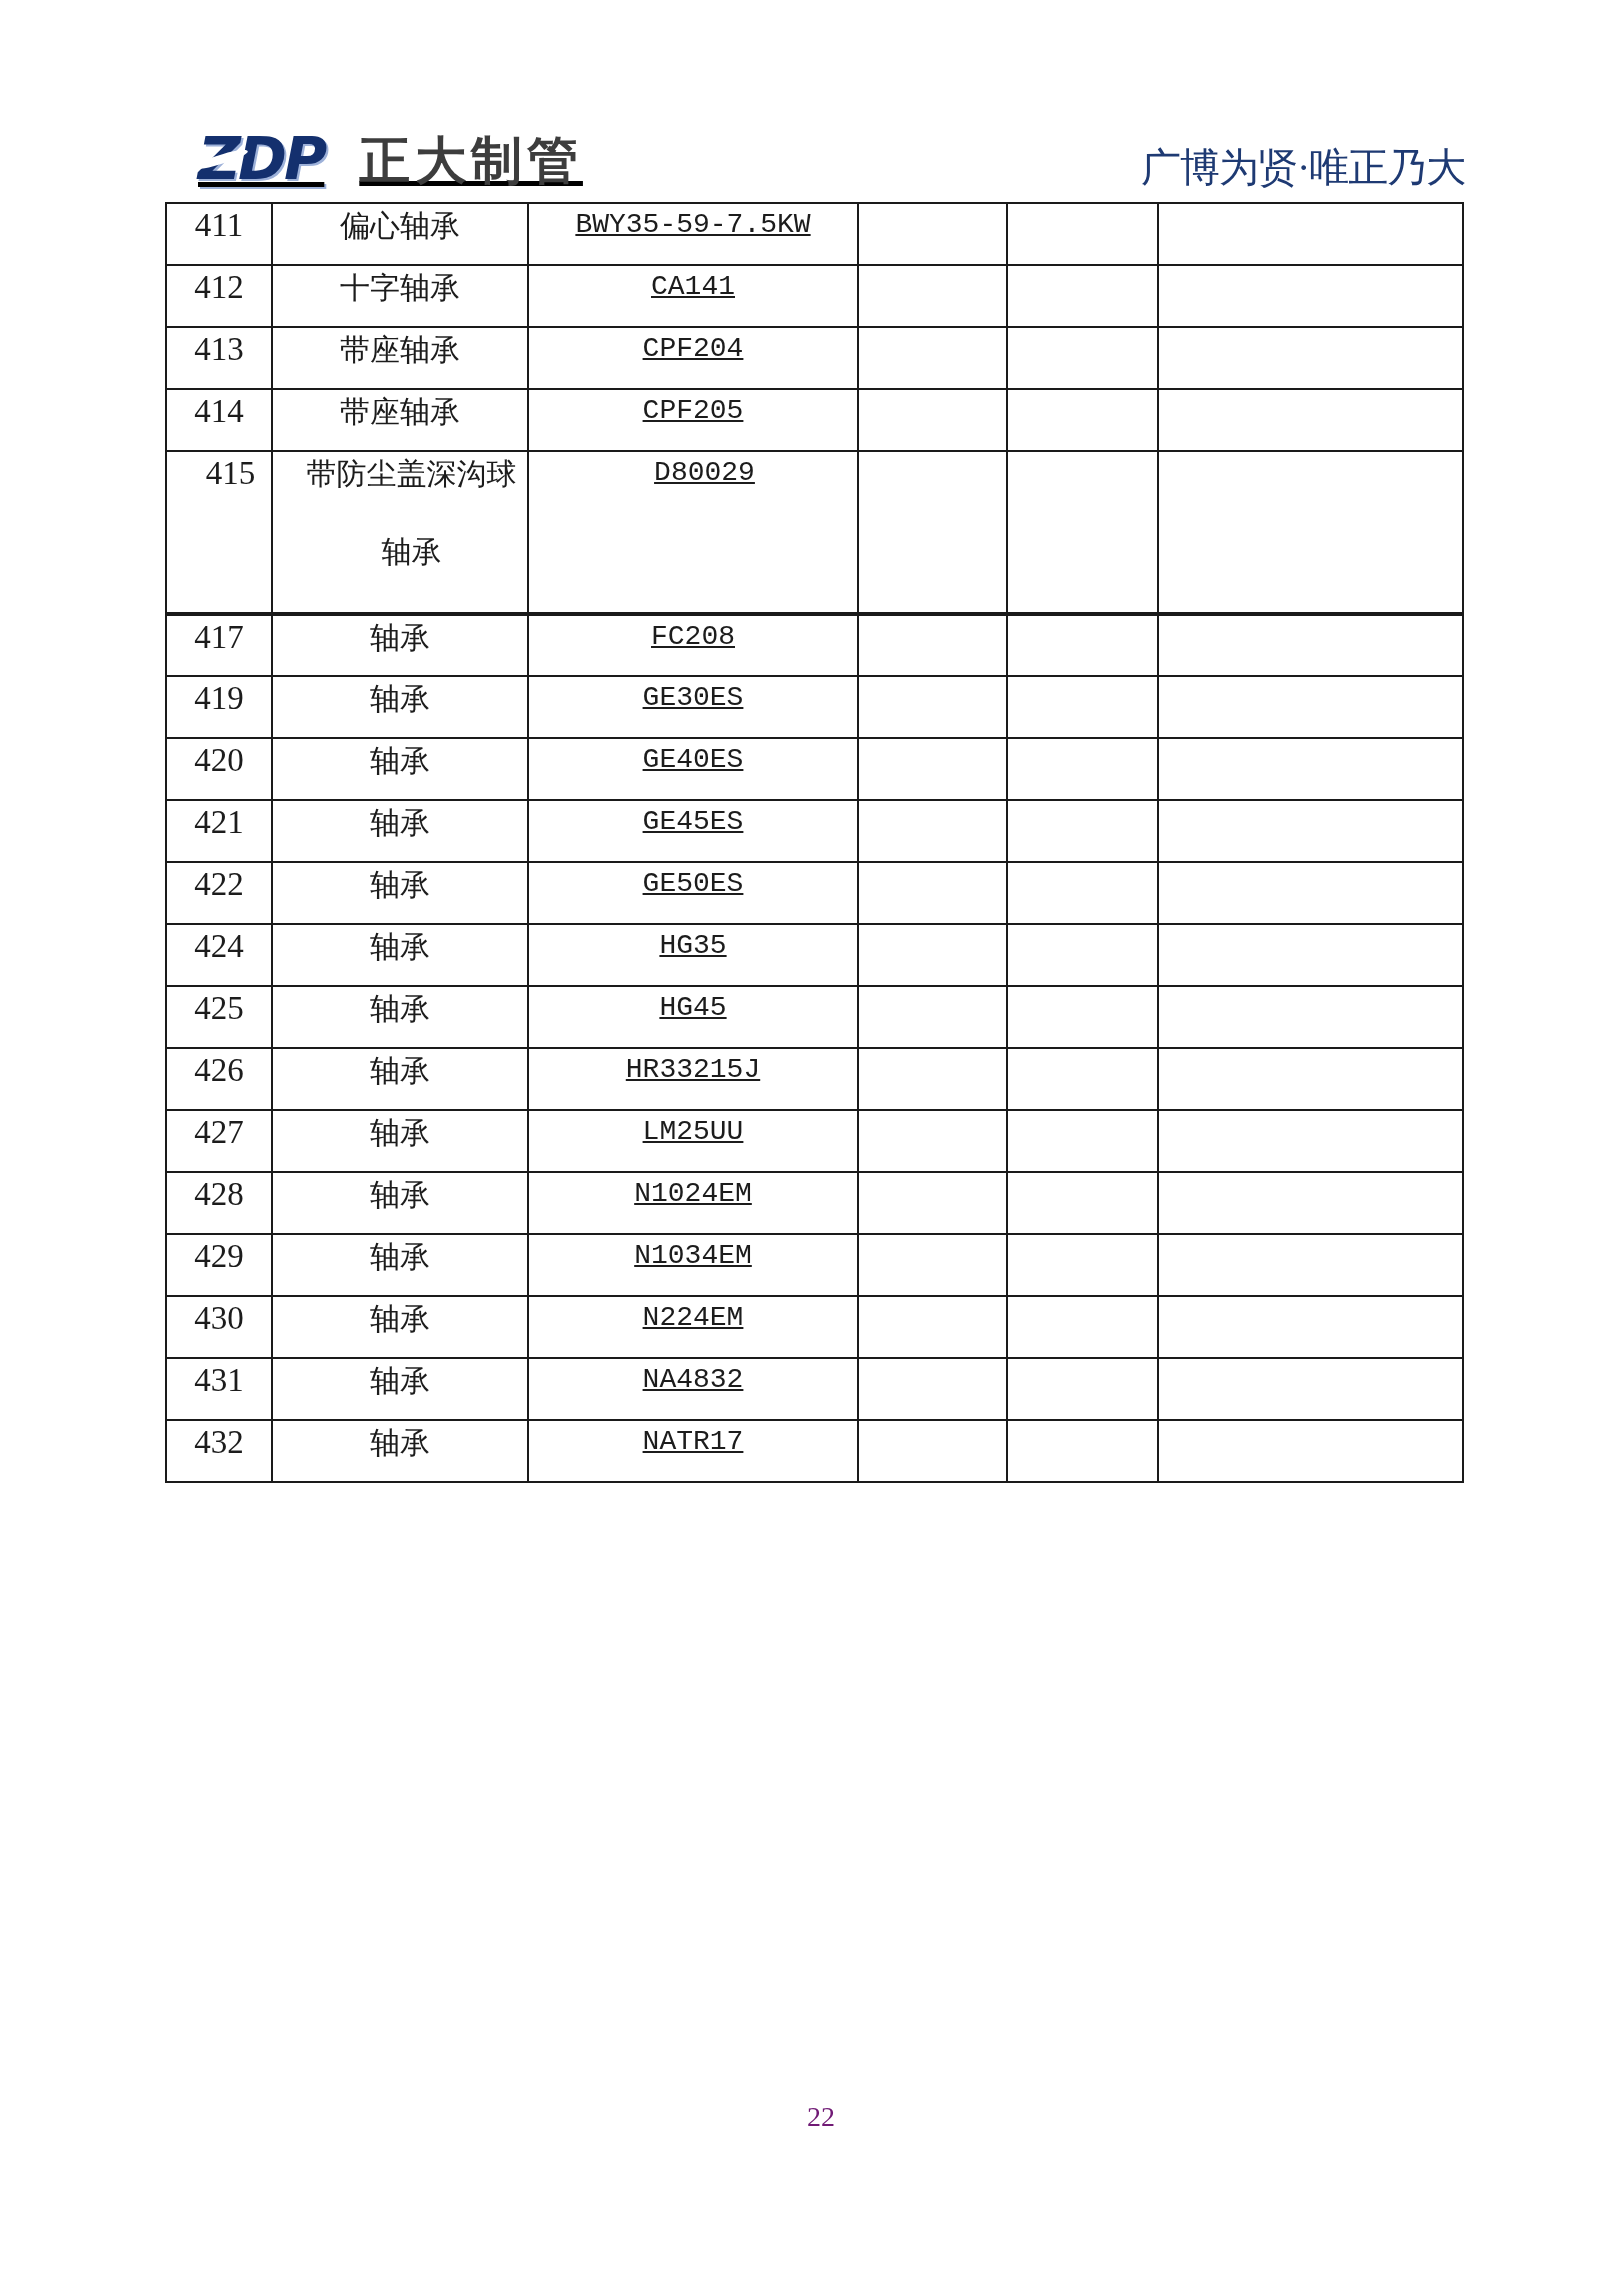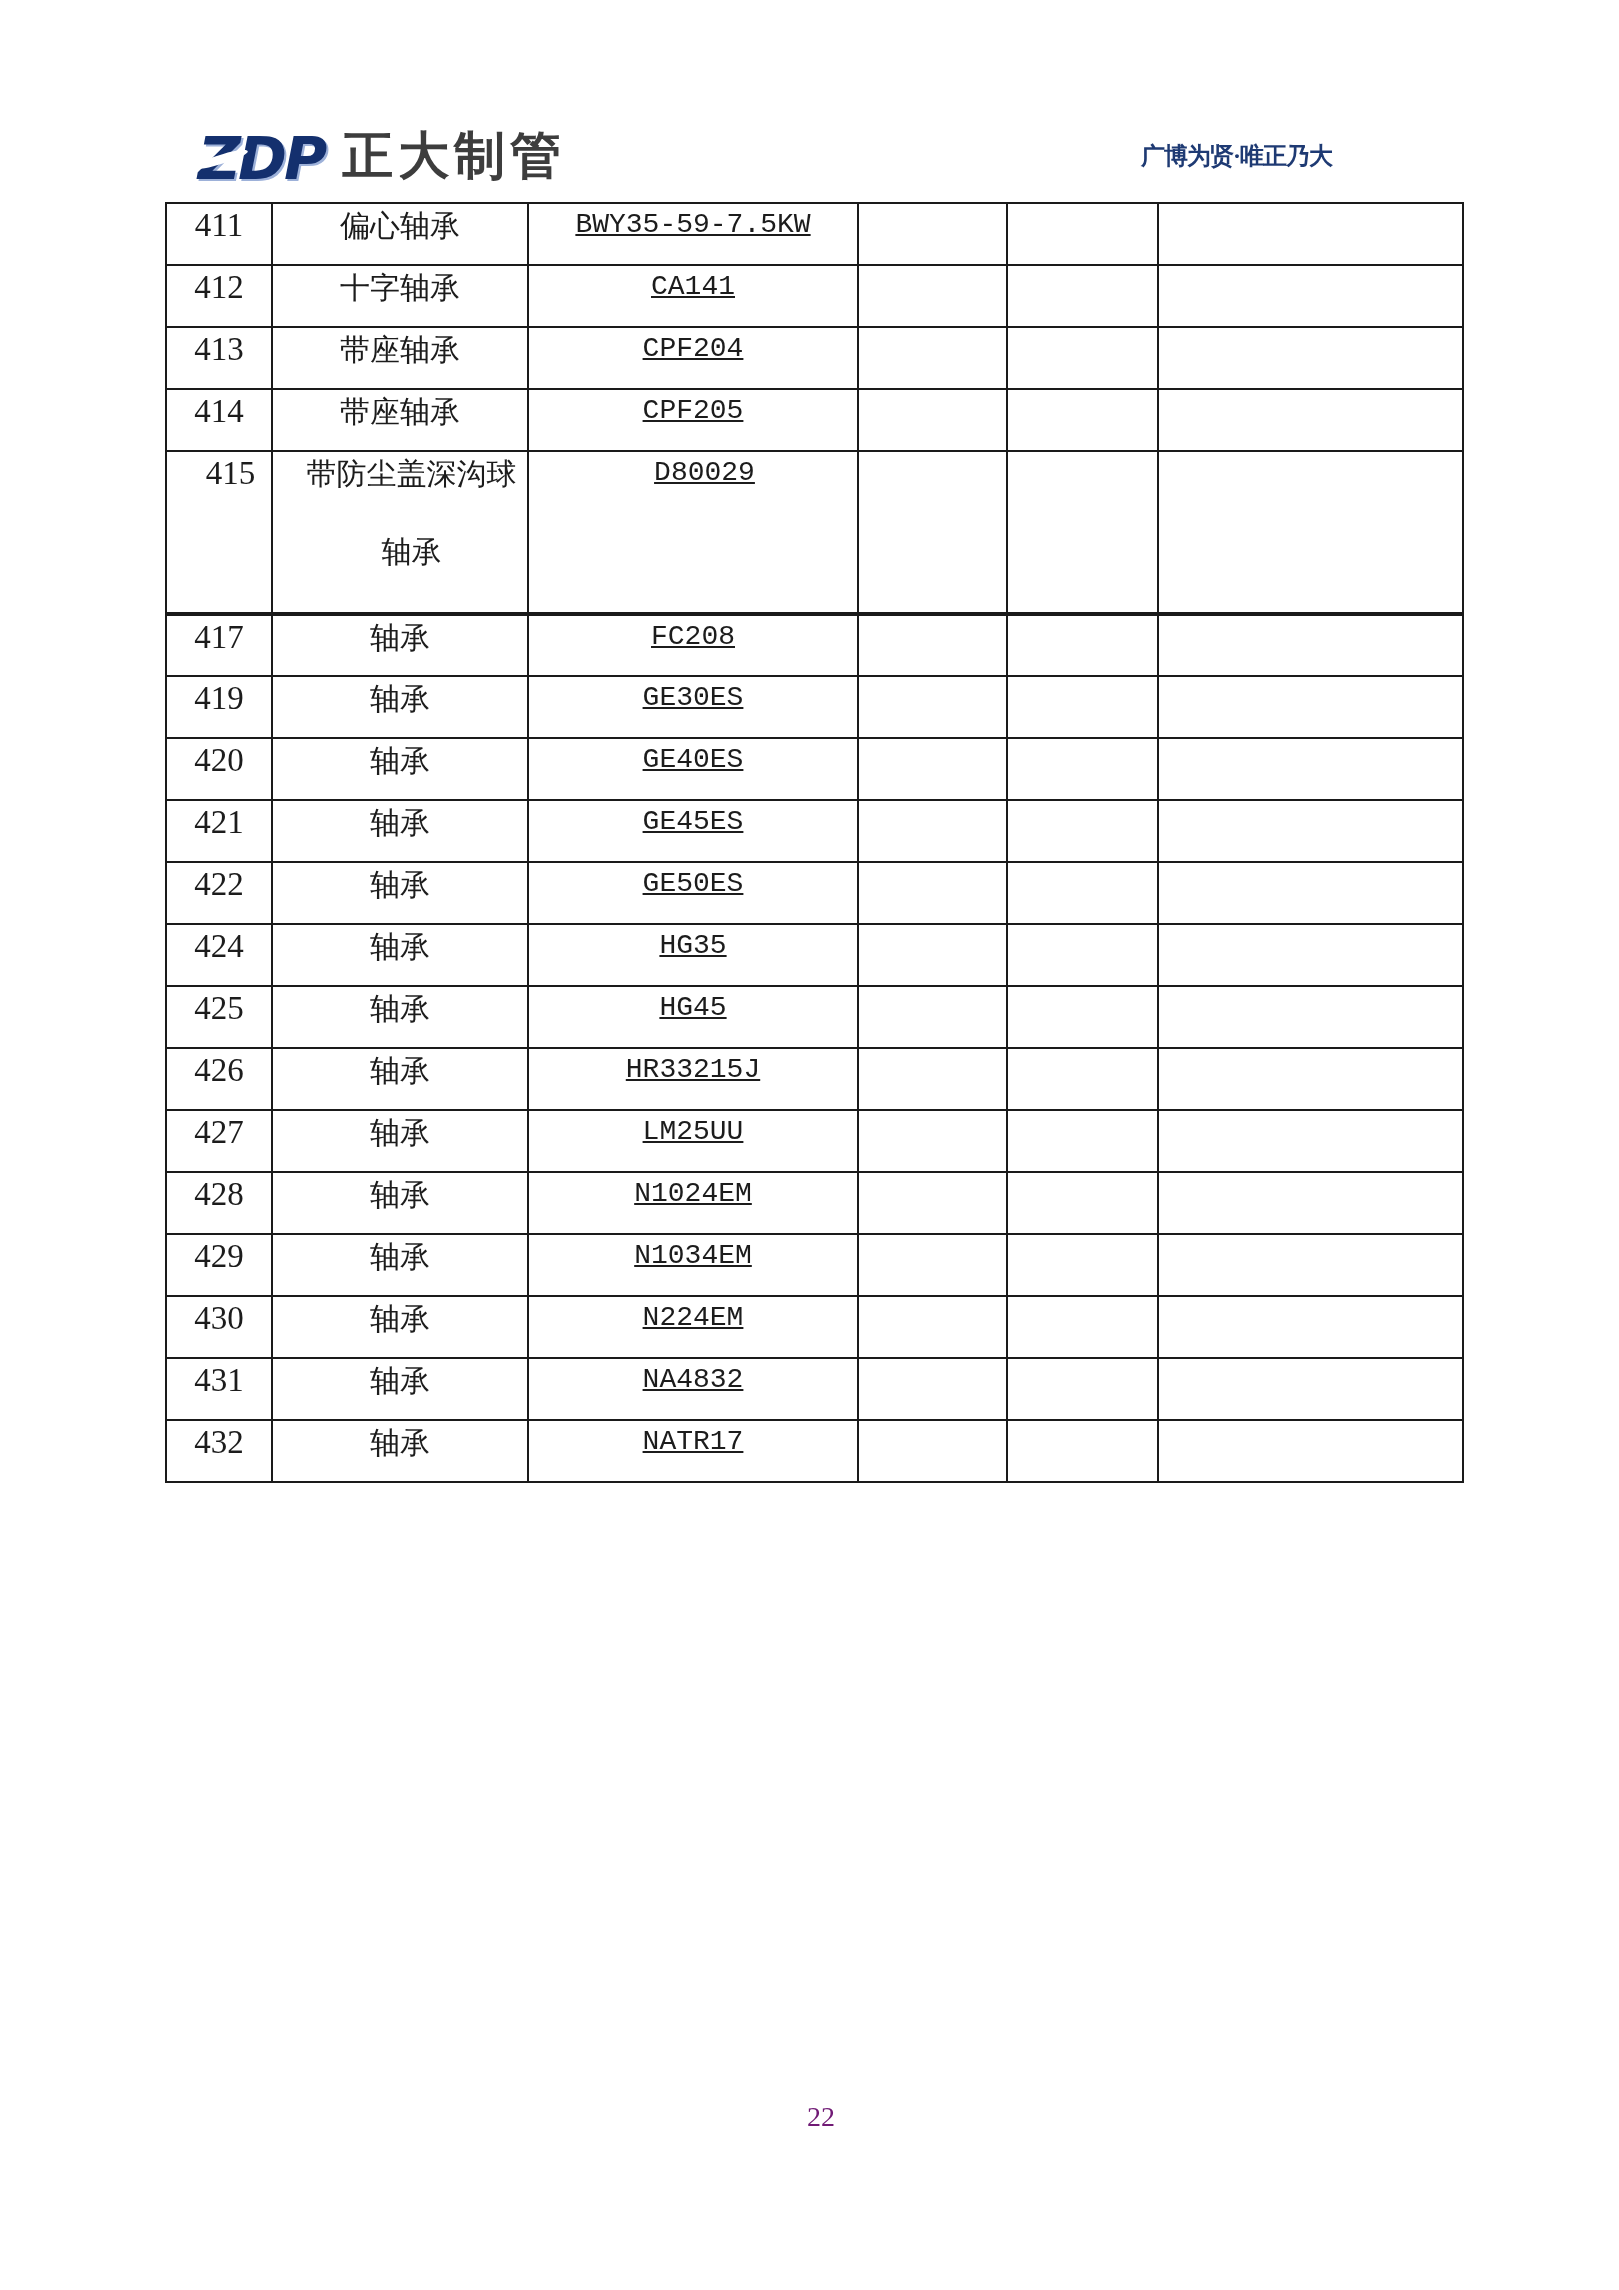--- a/index.html
+++ b/index.html
@@ -12,22 +12,23 @@
     --logo-blue:#14306e;
     --logo-gray:#3d3d3d;
     --slogan-blue:#1e3a73;
     --border:#1a1a1a;
     --ink:#1c1c1c;
   }
 
   
   .logo {
     position:absolute; left:198px; top:133px;
-    display:flex; align-items:flex-start; gap:18px;
+    display:flex; align-items:flex-end; gap:35px;
     white-space:nowrap;
+    text-decoration:underline;
   }
   .zdp {
     position:relative;
     font-family:"DejaVu Sans","Liberation Sans",sans-serif;
     font-weight:bold; font-style:italic;
     font-size:59px; line-height:0.88;
     letter-spacing:-2.9px;
     color:var(--logo-blue);
     text-shadow:2px 2px 0 #9db1d9;
   }
@@ -40,22 +41,22 @@
   }
   .logo-cn {
     font-family:"DejaVu Sans","Liberation Sans",sans-serif;
     font-weight:bold;
     font-size:51px; line-height:0.92;
     letter-spacing:4.9px;
     color:var(--logo-gray);
   }
   .slogan {
     position:absolute; top:140px; left:1141px;
-    font-weight:bold;
-    font-size:24px; letter-spacing:-1px;
+    font-weight:normal;
+    font-size:40px; letter-spacing:-1px;
     color:var(--slogan-blue);
     white-space:nowrap;
   }
 
   
   table.grid {
     position:absolute; left:165px; top:202px;
     border-collapse:collapse; table-layout:fixed;
   }
   .grid td {

